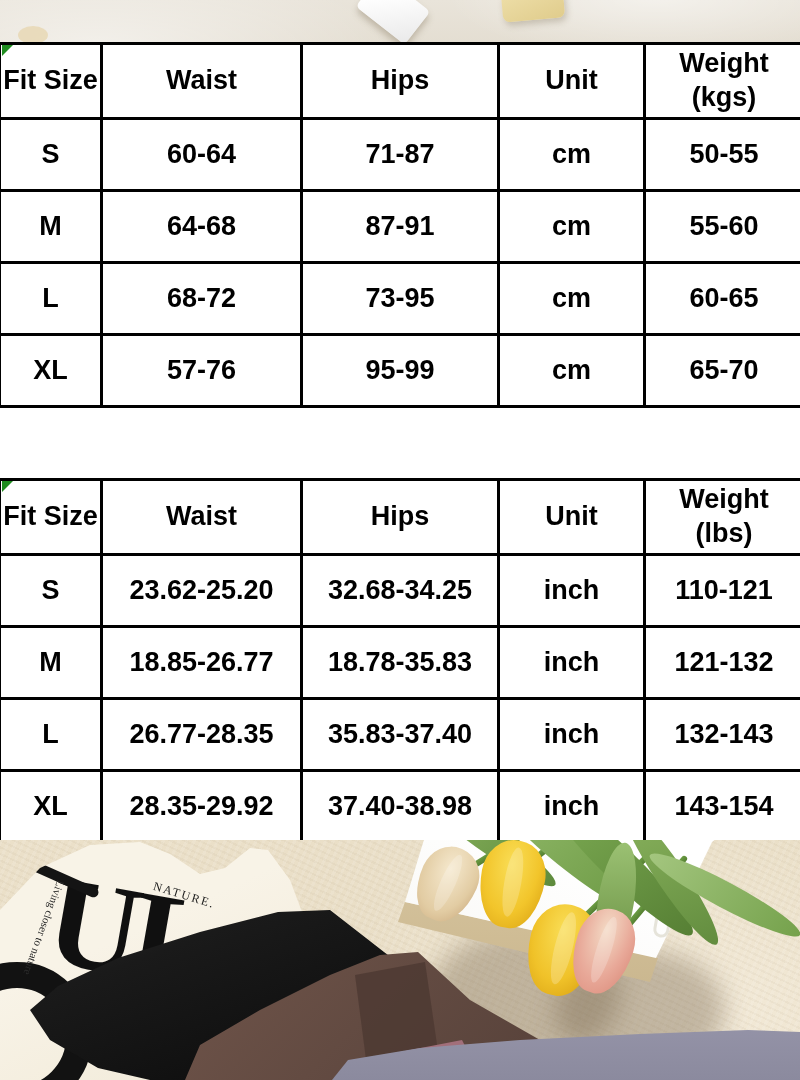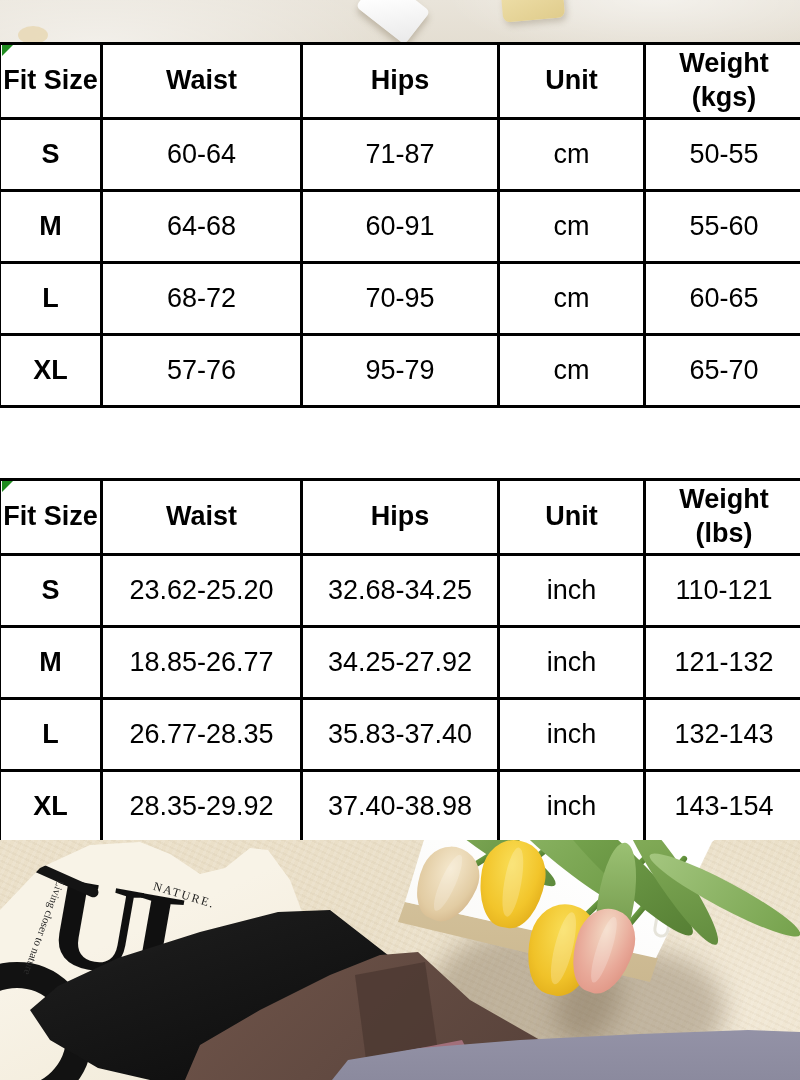--- a/index.html
+++ b/index.html
@@ -25,21 +25,21 @@
 
   
   .table-section{position:absolute;left:0;width:800px;background:#ffffff;}
   #table-section-cm{top:42px;height:363px;}
   #table-section-inch{top:478px;height:362px;}
   table.size-table{position:absolute;left:-2px;top:0;width:804px;border-collapse:collapse;
     table-layout:fixed;background:#ffffff;}
   table.size-table th,table.size-table td{border:3px solid #000;text-align:center;vertical-align:middle;
     padding:0;color:#000;overflow:hidden;}
   table.size-table th{font-weight:bold;font-size:27px;line-height:1.25;white-space:pre-line;}
-  table.size-table td{font-size:27px;font-weight:normal;}
+  table.size-table td{font-size:27px;font-weight:bold;}
   table.size-table td.size-label{font-weight:bold;}
   tr.header-row{height:75px;}
   tr.data-row{height:72px;}
   .excel-triangle{position:absolute;left:2px;width:0;height:0;z-index:3;
     border-top:11px solid #1f8c1f;border-right:11px solid transparent;}
   #table-section-cm .excel-triangle{top:3px;}
   #table-section-inch .excel-triangle{top:3px;}
 
   
   #photo-bottom{top:840px;height:240px;
@@ -130,35 +130,35 @@
       <tr class="data-row">
         <td class="size-label">S</td>
         <td>60-64</td>
         <td>71-87</td>
         <td>cm</td>
         <td>50-55</td>
       </tr>
       <tr class="data-row">
         <td class="size-label">M</td>
         <td>64-68</td>
-        <td>60-91</td>
+        <td>87-91</td>
         <td>cm</td>
         <td>55-60</td>
       </tr>
       <tr class="data-row">
         <td class="size-label">L</td>
         <td>68-72</td>
-        <td>70-95</td>
+        <td>73-95</td>
         <td>cm</td>
         <td>60-65</td>
       </tr>
       <tr class="data-row">
         <td class="size-label">XL</td>
         <td>57-76</td>
-        <td>95-79</td>
+        <td>95-99</td>
         <td>cm</td>
         <td>65-70</td>
       </tr>
     </tbody>
       </table>
   </div>
 
   <div id="table-section-inch" class="table-section">
     <div class="excel-triangle"></div>
     <table class="size-table">
@@ -181,21 +181,21 @@
       <tr class="data-row">
         <td class="size-label">S</td>
         <td>23.62-25.20</td>
         <td>32.68-34.25</td>
         <td>inch</td>
         <td>110-121</td>
       </tr>
       <tr class="data-row">
         <td class="size-label">M</td>
         <td>18.85-26.77</td>
-        <td>34.25-27.92</td>
+        <td>18.78-35.83</td>
         <td>inch</td>
         <td>121-132</td>
       </tr>
       <tr class="data-row">
         <td class="size-label">L</td>
         <td>26.77-28.35</td>
         <td>35.83-37.40</td>
         <td>inch</td>
         <td>132-143</td>
       </tr>

